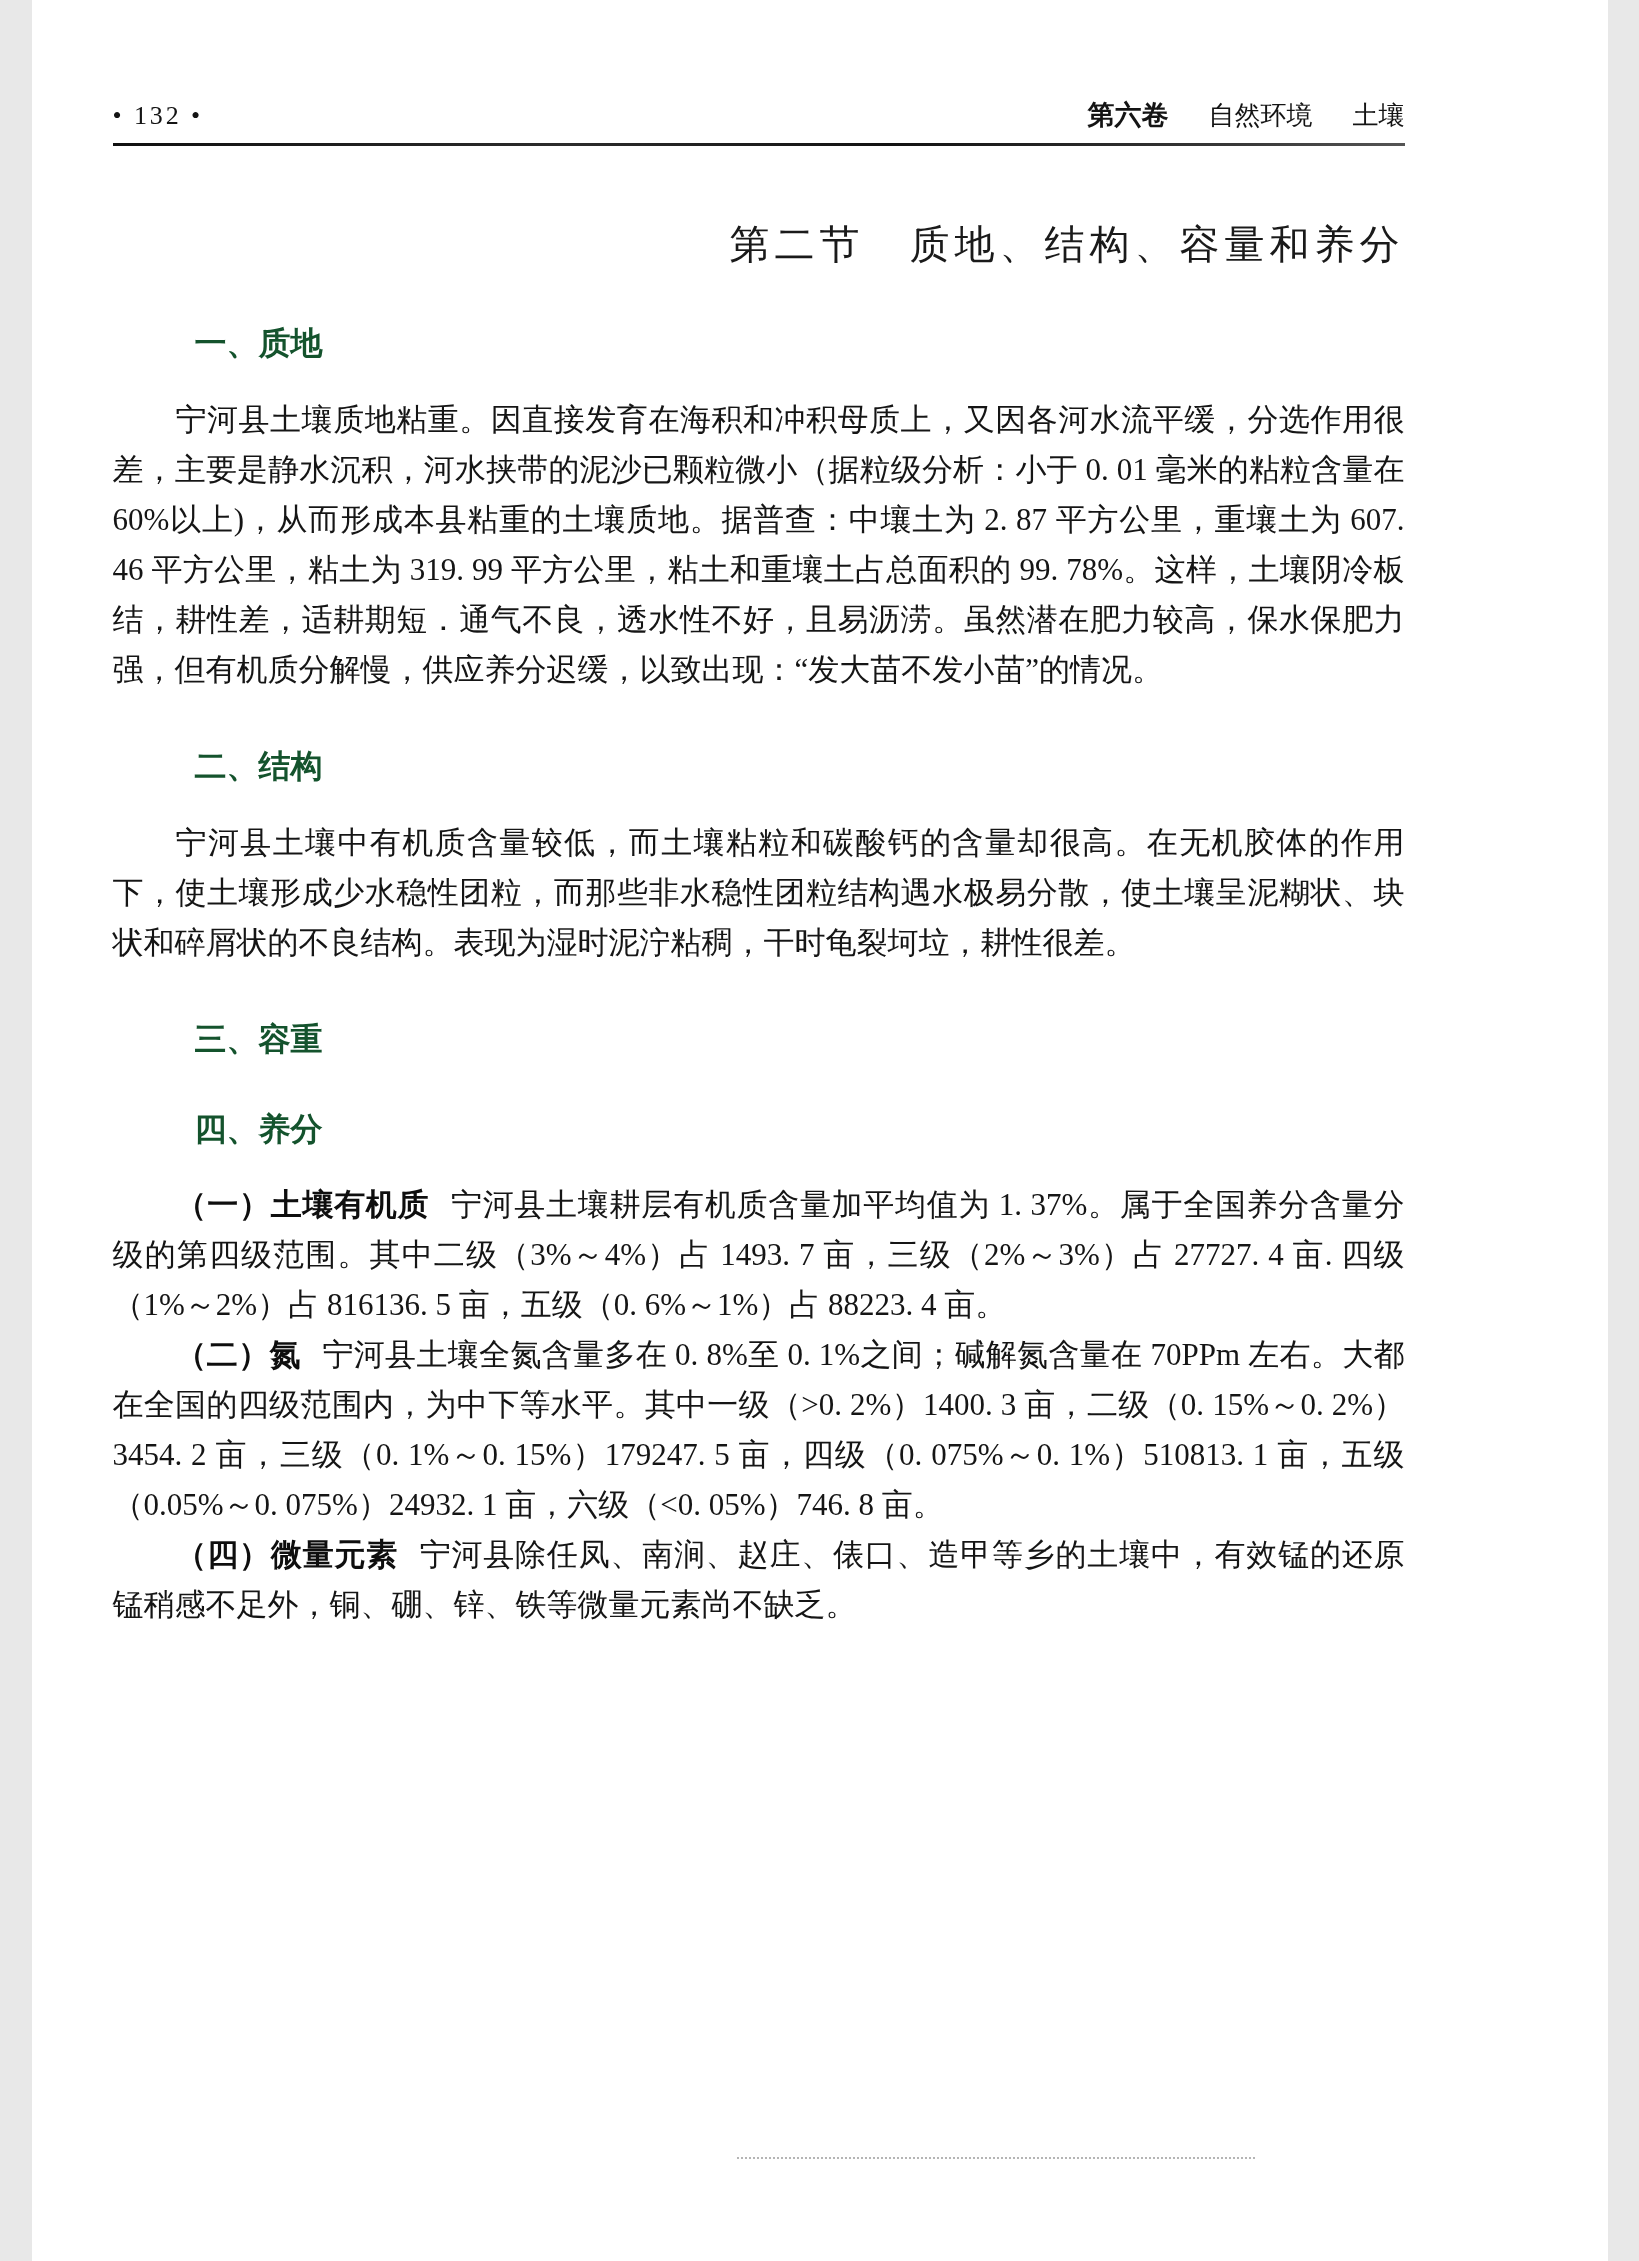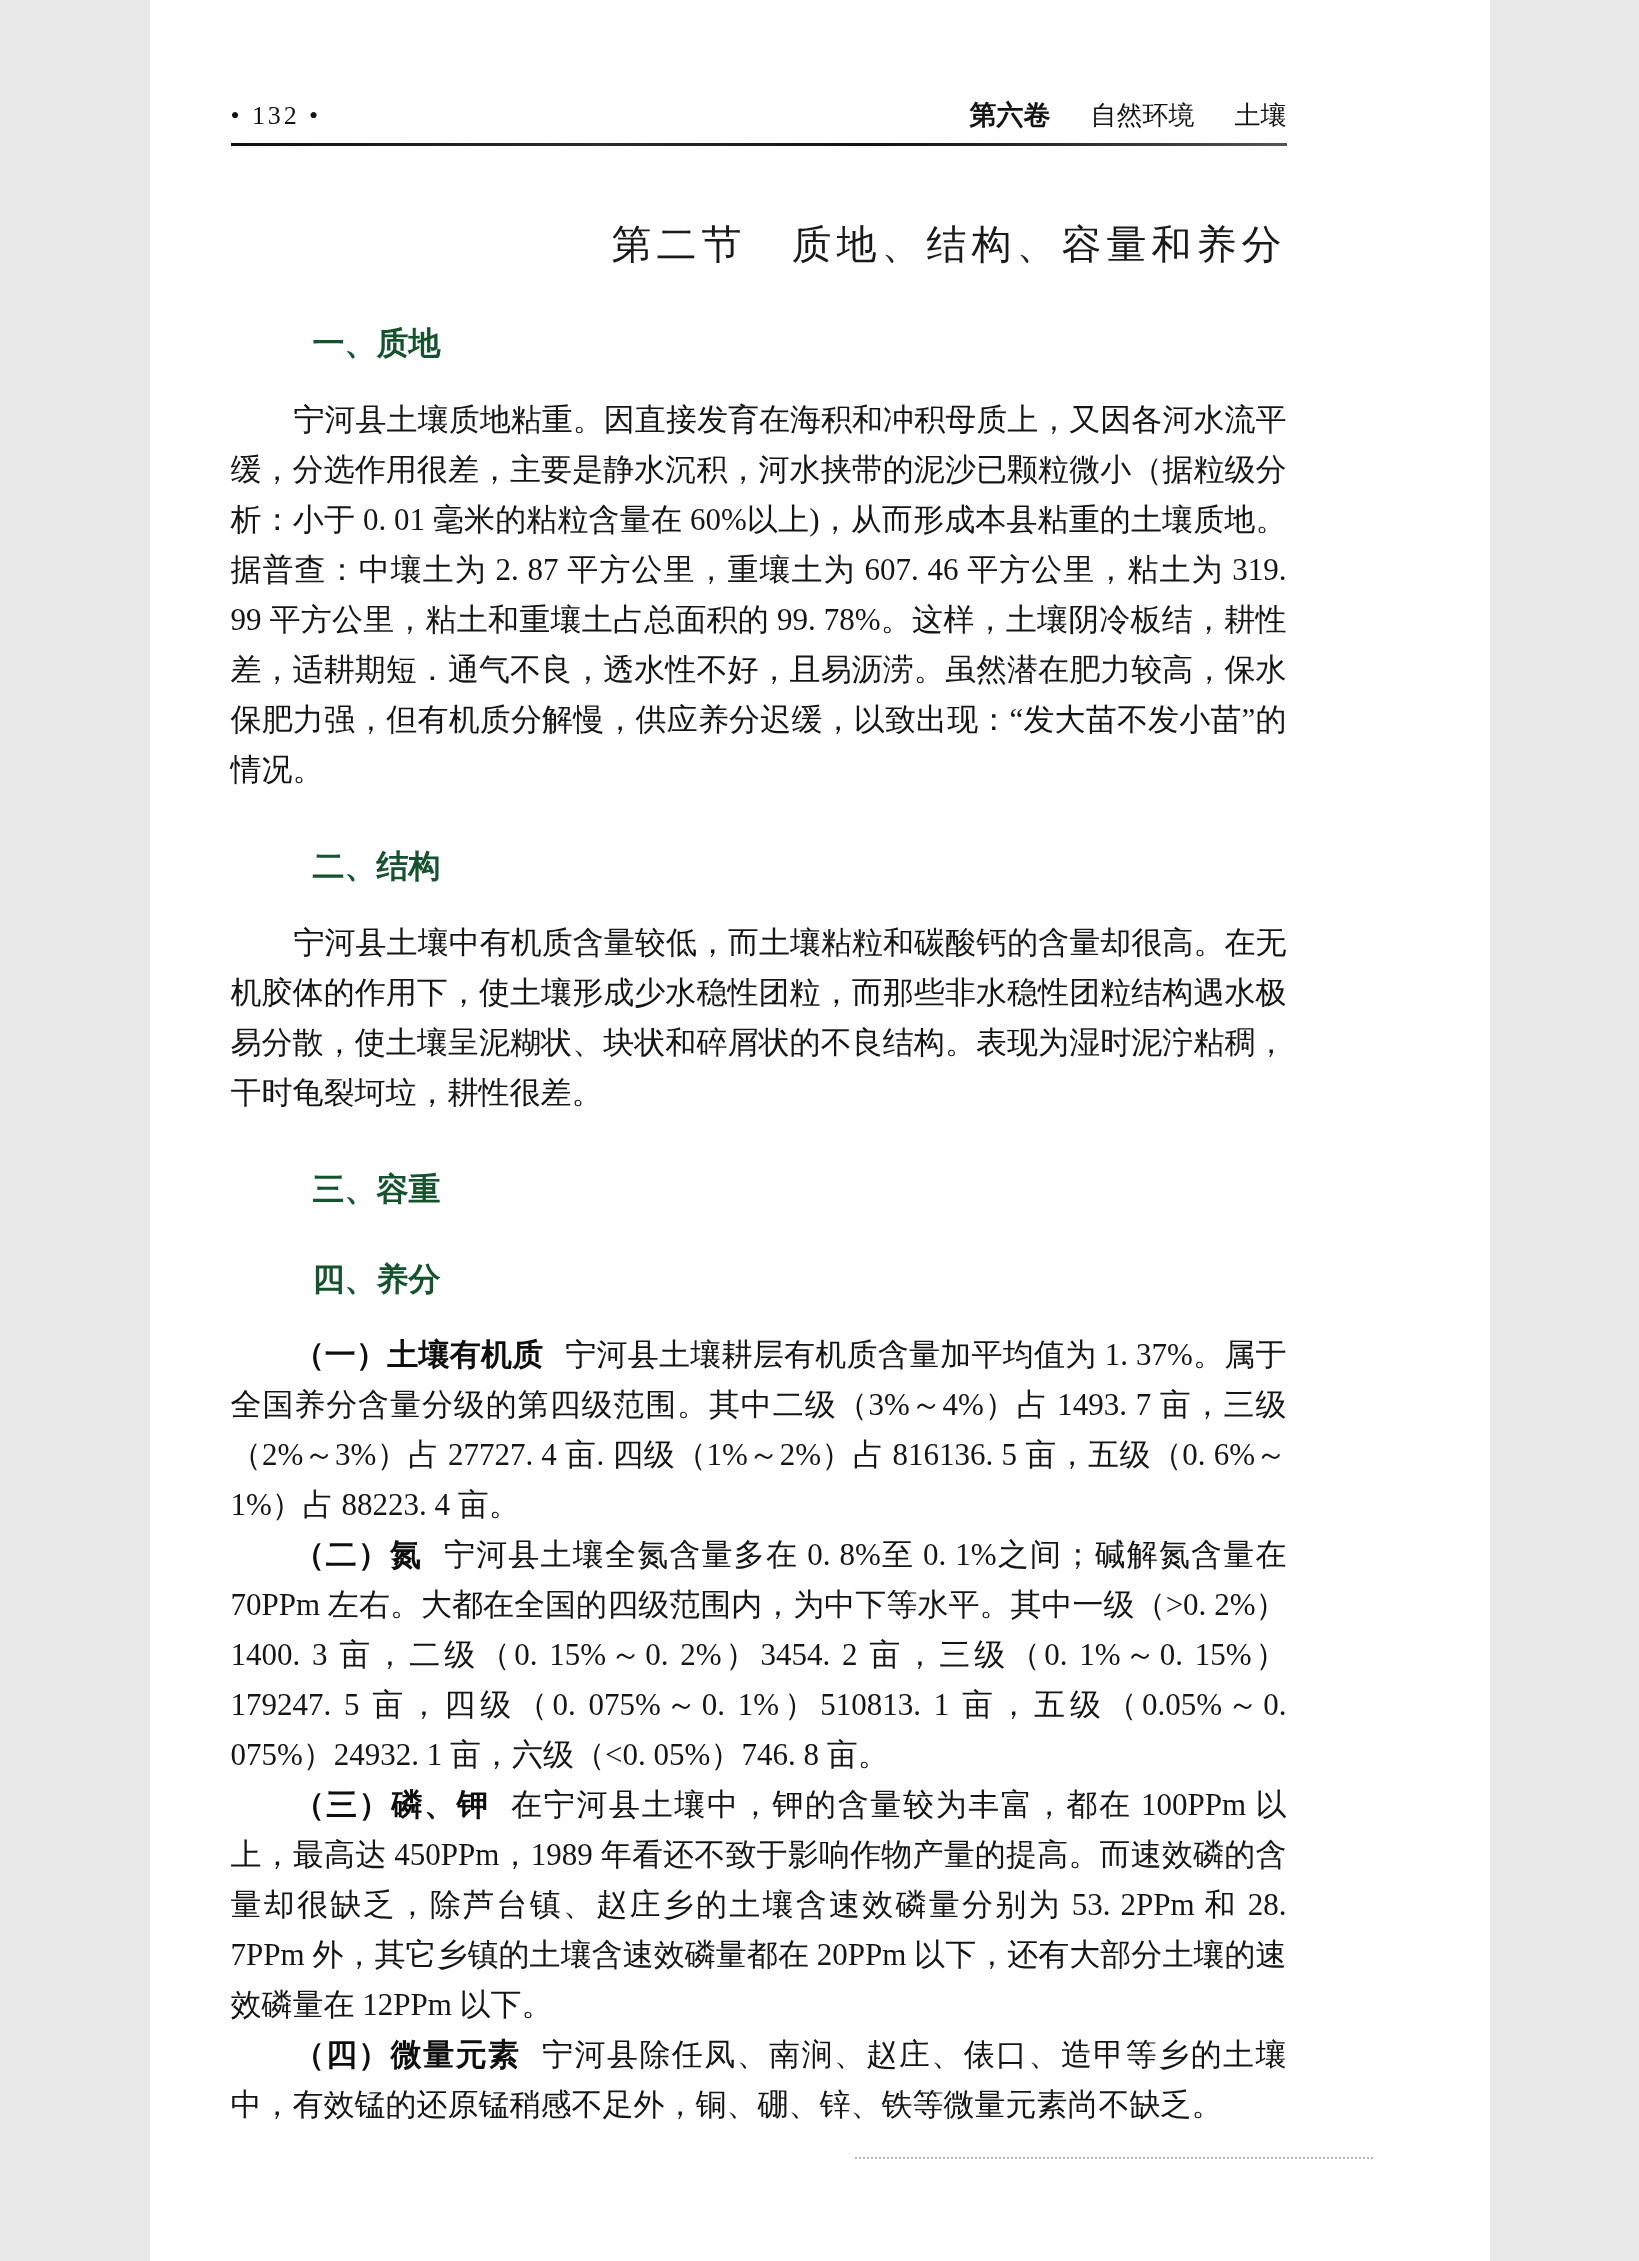--- a/index.html
+++ b/index.html
@@ -1,18 +1,18 @@
 <!DOCTYPE html>
 <html lang="zh" style="font-size:11.5px"><head>
 <meta charset="utf-8">
 <style>
   html, body { margin: 0; padding: 0; background: #e8e8e8; }
   .page {
     position: relative;
-    width: 1340px;
+    width: 1576px;
     height: 2261px;
     margin: 0 auto;
     background: #ffffff;
     color: #141414;
     font-family: "Liberation Serif", "DejaVu Serif", serif;
     box-sizing: border-box;
     padding: 102px 203px 0 81px;
     overflow: hidden;
   }
   .page-header {
@@ -103,20 +103,19 @@
   <p class="para">宁河县土壤中有机质含量较低，而土壤粘粒和碳酸钙的含量却很高。在无机胶体的作用下，使土壤形成少水稳性团粒，而那些非水稳性团粒结构遇水极易分散，使土壤呈泥糊状、块状和碎屑状的不良结构。表现为湿时泥泞粘稠，干时龟裂坷垃，耕性很差。</p>
 
   <h2 class="sec-heading">三、容重</h2>
 
   <h2 class="sec-heading">四、养分</h2>
 
   <p class="para item first"><span class="lead">（一）土壤有机质</span><span>宁河县土壤耕层有机质含量加平均值为 1. 37%。属于全国养分含量分级的第四级范围。其中二级（3%～4%）占 1493. 7 亩，三级（2%～3%）占 27727. 4 亩. 四级（1%～2%）占 816136. 5 亩，五级（0. 6%～1%）占 88223. 4 亩。</span></p>
 
   <p class="para item"><span class="lead">（二）氮</span><span>宁河县土壤全氮含量多在 0. 8%至 0. 1%之间；碱解氮含量在 70PPm 左右。大都在全国的四级范围内，为中下等水平。其中一级（&gt;0. 2%）1400. 3 亩，二级（0. 15%～0. 2%）3454. 2 亩，三级（0. 1%～0. 15%）179247. 5 亩，四级（0. 075%～0. 1%）510813. 1 亩，五级（0.05%～0. 075%）24932. 1 亩，六级（&lt;0. 05%）746. 8 亩。</span></p>
 
-  <p class="para item"><span class="lead">（三）磷、钾</span><span>在宁河县土壤中，钾的含量较为丰富，都在 100PPm 以上，最高达 450PPm，1989 年看还不致于影响作物产量的提高。而速效磷的含量却很缺乏，除芦台镇、赵庄乡的土壤含速效磷量分别为 53. 2PPm 和 28. 7PPm 外，其它乡镇的土壤含速效磷量都在 20PPm 以下，还有大部分土壤的速效磷量在 12PPm 以下。</span></p>
 
   <p class="para item"><span class="lead">（四）微量元素</span><span>宁河县除任凤、南涧、赵庄、俵口、造甲等乡的土壤中，有效锰的还原锰稍感不足外，铜、硼、锌、铁等微量元素尚不缺乏。</span></p>
 
   <div class="scan-artifact"></div>
 
 </div>
 
 
 </body></html>

